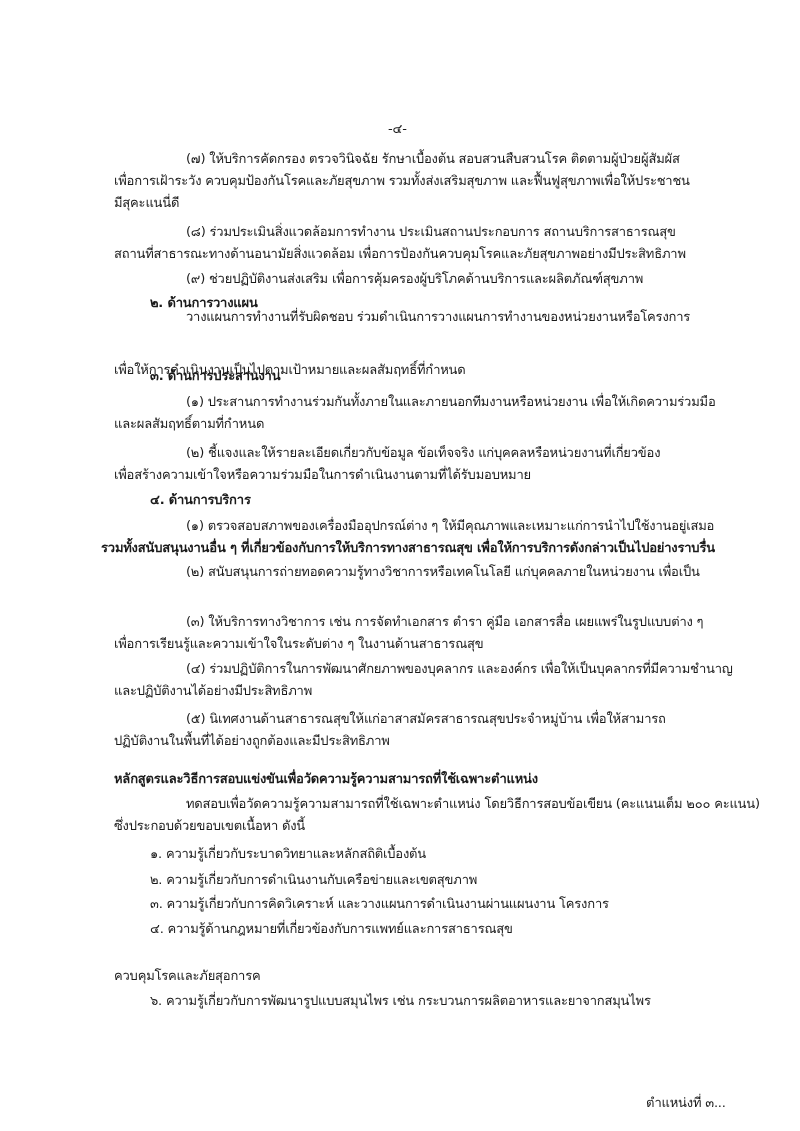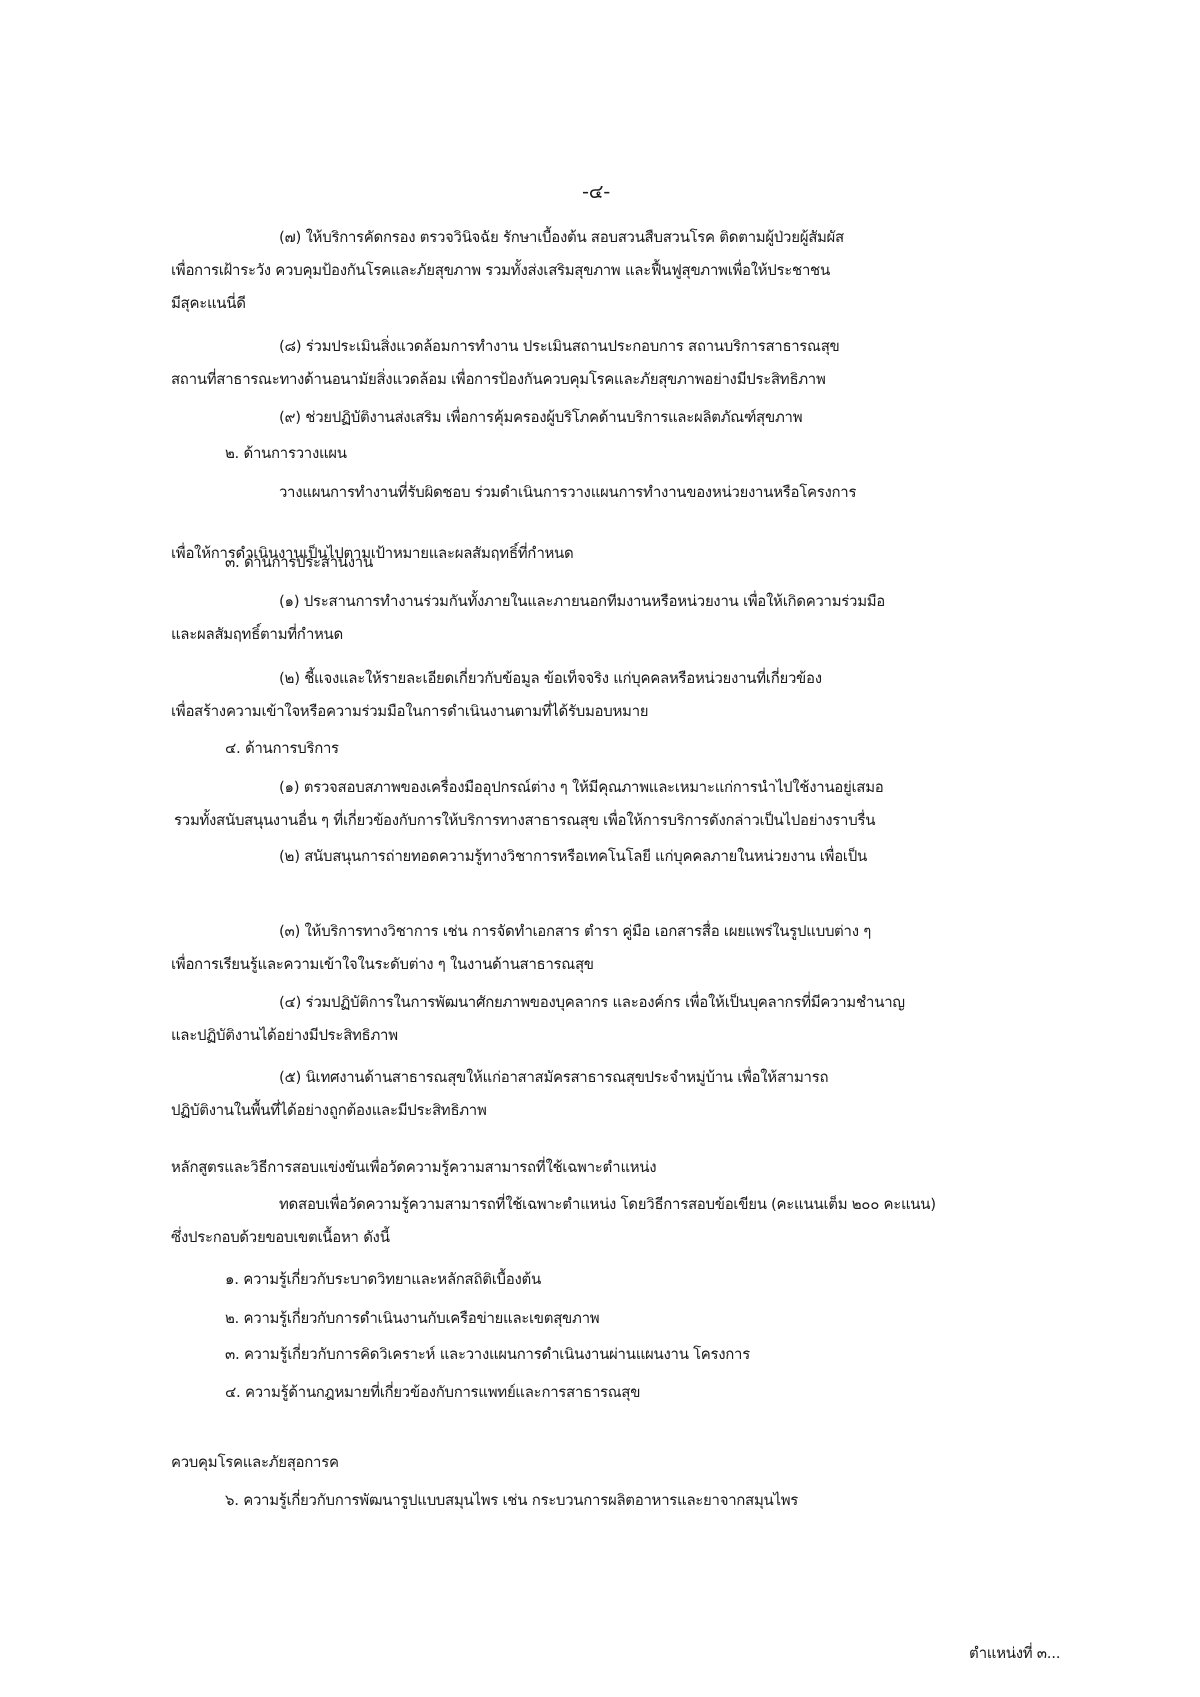--- a/index.html
+++ b/index.html
@@ -1,49 +1,49 @@
 <!DOCTYPE html>
 <html><head>
 <meta charset="utf-8">
 <style>
   html, body { margin:0; padding:0; background:#ffffff; }
   body { width:800px; height:1131px; position:relative; overflow:hidden;
          font-family:"DejaVu Sans","Liberation Sans",sans-serif; color:#1a1a1a; }
   .page { position:absolute; left:0; top:0; width:800px; height:1131px; }
-  .ln { position:absolute; white-space:nowrap; font-size:10px; line-height:18px; letter-spacing:-0.2px; }
-  .bold { font-weight:normal; }
+  .ln { position:absolute; white-space:nowrap; font-size:13px; line-height:18px; letter-spacing:-0.2px; }
+  .bold { font-weight:bold; }
   .pagenum { font-size:13px; }
 </style>
 </head>
 <body>
 
 <div class="page">
 
   <div class="ln pagenum" style="left:388px;top:120px;">-๔-</div>
 
   <div class="ln" style="left:186px;top:150px;">(๗) ให้บริการคัดกรอง ตรวจวินิจฉัย รักษาเบื้องต้น สอบสวนสืบสวนโรค ติดตามผู้ป่วยผู้สัมผัส</div>
   <div class="ln" style="left:114px;top:172px;">เพื่อการเฝ้าระวัง ควบคุมป้องกันโรคและภัยสุขภาพ รวมทั้งส่งเสริมสุขภาพ และฟื้นฟูสุขภาพเพื่อให้ประชาชน</div>
   <div class="ln" style="left:114px;top:194px;">มีสุคะแนนี่ดี</div>
   <div class="ln" style="left:186px;top:223px;">(๘) ร่วมประเมินสิ่งแวดล้อมการทำงาน ประเมินสถานประกอบการ สถานบริการสาธารณสุข</div>
   <div class="ln" style="left:114px;top:245px;">สถานที่สาธารณะทางด้านอนามัยสิ่งแวดล้อม เพื่อการป้องกันควบคุมโรคและภัยสุขภาพอย่างมีประสิทธิภาพ</div>
   <div class="ln" style="left:186px;top:270px;text-align:right;">(๙) ช่วยปฏิบัติงานส่งเสริม เพื่อการคุ้มครองผู้บริโภคด้านบริการและผลิตภัณฑ์สุขภาพ</div>
 
   <div class="ln bold" style="left:150px;top:294px;">๒. ด้านการวางแผน</div>
-  <div class="ln" style="left:186px;top:320px;text-align:center;">วางแผนการทำงานที่รับผิดชอบ ร่วมดำเนินการวางแผนการทำงานของหน่วยงานหรือโครงการ</div>
+  <div class="ln" style="left:186px;top:308px;text-align:center;">วางแผนการทำงานที่รับผิดชอบ ร่วมดำเนินการวางแผนการทำงานของหน่วยงานหรือโครงการ</div>
   <div class="ln" style="left:114px;top:361px;">เพื่อให้การดำเนินงานเป็นไปตามเป้าหมายและผลสัมฤทธิ์ที่กำหนด</div>
 
   <div class="ln bold" style="left:150px;top:367px;">๓. ด้านการประสานงาน</div>
   <div class="ln" style="left:186px;top:393px;">(๑) ประสานการทำงานร่วมกันทั้งภายในและภายนอกทีมงานหรือหน่วยงาน เพื่อให้เกิดความร่วมมือ</div>
   <div class="ln" style="left:114px;top:415px;">และผลสัมฤทธิ์ตามที่กำหนด</div>
   <div class="ln" style="left:186px;top:444px;">(๒) ชี้แจงและให้รายละเอียดเกี่ยวกับข้อมูล ข้อเท็จจริง แก่บุคคลหรือหน่วยงานที่เกี่ยวข้อง</div>
   <div class="ln" style="left:114px;top:466px;">เพื่อสร้างความเข้าใจหรือความร่วมมือในการดำเนินงานตามที่ได้รับมอบหมาย</div>
 
   <div class="ln bold" style="left:150px;top:491px;">๔. ด้านการบริการ</div>
   <div class="ln" style="left:186px;top:517px;">(๑) ตรวจสอบสภาพของเครื่องมืออุปกรณ์ต่าง ๆ ให้มีคุณภาพและเหมาะแก่การนำไปใช้งานอยู่เสมอ</div>
-  <div class="ln" style="left:116px;top:539px;">รวมทั้งสนับสนุนงานอื่น ๆ ที่เกี่ยวข้องกับการให้บริการทางสาธารณสุข เพื่อให้การบริการดังกล่าวเป็นไปอย่างราบรื่น</div>
+  <div class="ln" style="left:101px;top:539px;font-weight:bold;">รวมทั้งสนับสนุนงานอื่น ๆ ที่เกี่ยวข้องกับการให้บริการทางสาธารณสุข เพื่อให้การบริการดังกล่าวเป็นไปอย่างราบรื่น</div>
   <div class="ln" style="left:186px;top:563px;">(๒) สนับสนุนการถ่ายทอดความรู้ทางวิชาการหรือเทคโนโลยี แก่บุคคลภายในหน่วยงาน เพื่อเป็น</div>
   <div class="ln" style="left:186px;top:613px;">(๓) ให้บริการทางวิชาการ เช่น การจัดทำเอกสาร ตำรา คู่มือ เอกสารสื่อ เผยแพร่ในรูปแบบต่าง ๆ</div>
   <div class="ln" style="left:114px;top:635px;">เพื่อการเรียนรู้และความเข้าใจในระดับต่าง ๆ ในงานด้านสาธารณสุข</div>
   <div class="ln" style="left:186px;top:660px;">(๔) ร่วมปฏิบัติการในการพัฒนาศักยภาพของบุคลากร และองค์กร เพื่อให้เป็นบุคลากรที่มีความชำนาญ</div>
   <div class="ln" style="left:114px;top:682px;">และปฏิบัติงานได้อย่างมีประสิทธิภาพ</div>
   <div class="ln" style="left:186px;top:710px;">(๕) นิเทศงานด้านสาธารณสุขให้แก่อาสาสมัครสาธารณสุขประจำหมู่บ้าน เพื่อให้สามารถ</div>
   <div class="ln" style="left:114px;top:732px;">ปฏิบัติงานในพื้นที่ได้อย่างถูกต้องและมีประสิทธิภาพ</div>
 
   <div class="ln bold" style="left:114px;top:770px;">หลักสูตรและวิธีการสอบแข่งขันเพื่อวัดความรู้ความสามารถที่ใช้เฉพาะตำแหน่ง</div>
   <div class="ln" style="left:186px;top:795px;">ทดสอบเพื่อวัดความรู้ความสามารถที่ใช้เฉพาะตำแหน่ง โดยวิธีการสอบข้อเขียน (คะแนนเต็ม ๒๐๐ คะแนน)</div>

